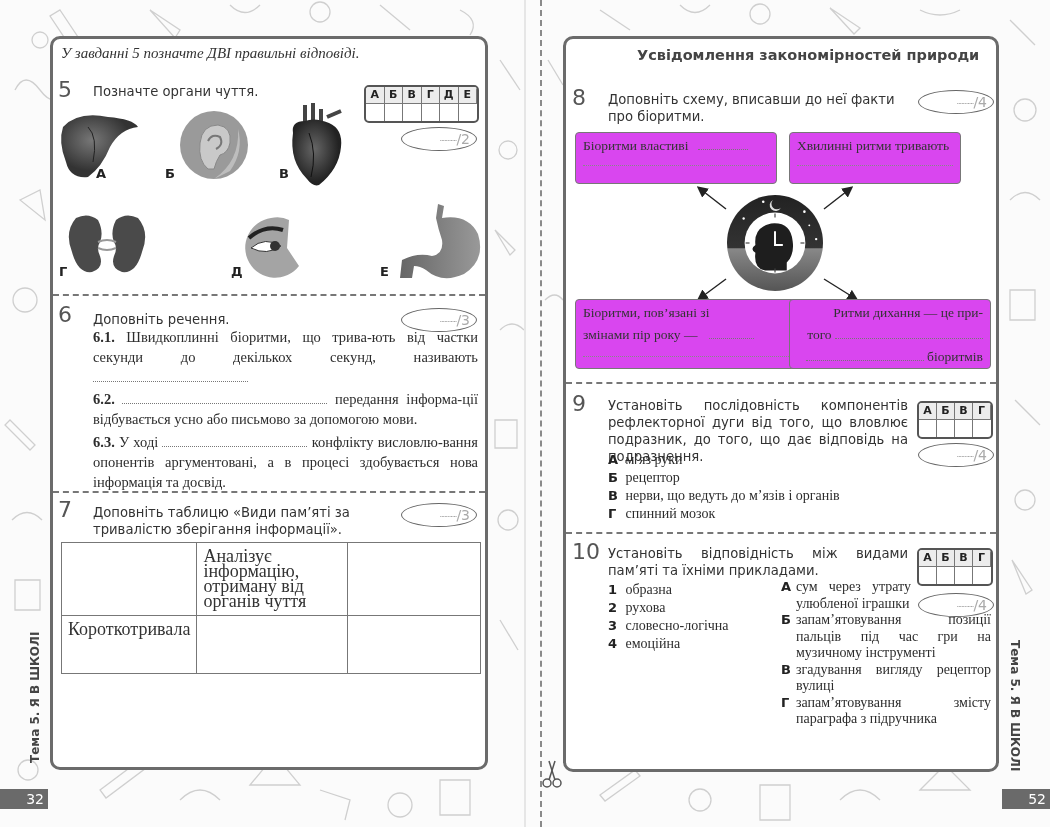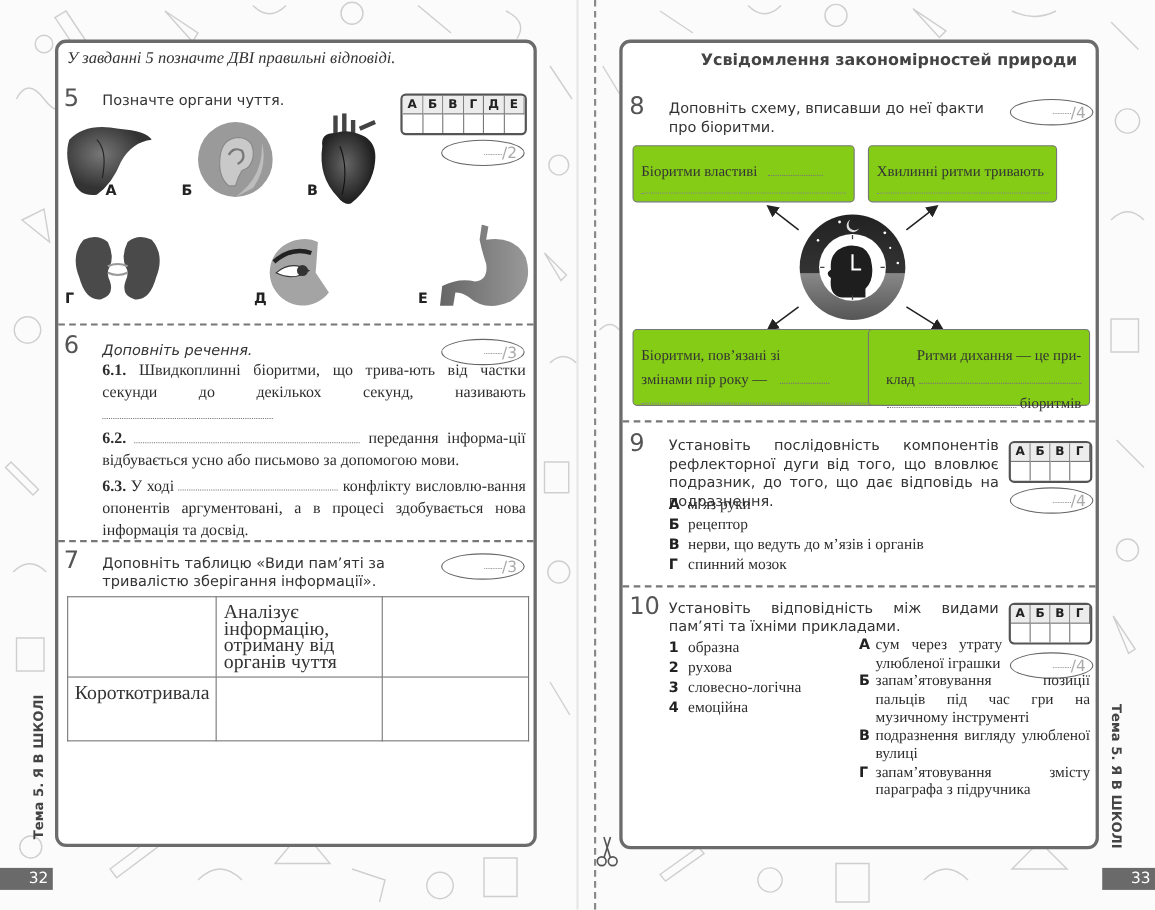--- a/index.html
+++ b/index.html
@@ -39,21 +39,21 @@
 
   table.mem { position: absolute; left: 8px; top: 503px; width: 420px; border-collapse: collapse; }
   table.mem th, table.mem td { border: 1.5px solid #777; vertical-align: top; }
   table.mem th { font-family: "DejaVu Sans", sans-serif; font-weight: bold; font-size: 12.5px; height: 43px; padding-top: 6px; line-height: 16px; color: #2a2a2a; }
   table.mem td { height: 58px; font-size: 18px; line-height: 15px; padding: 6px 6px; color: #333; }
 
   .side-label { position: absolute; font-family: "DejaVu Sans", sans-serif; font-weight: bold; font-size: 12px; color: #444; white-space: nowrap; }
   .page-num { position: absolute; width: 48px; height: 20px; background: #6a6a6a; color: #fff; font-family: "DejaVu Sans", sans-serif; font-size: 14px; text-align: right; padding-right: 4px; line-height: 20px; }
 
   .section-title { left: 32px; top: 8px; font-family: "DejaVu Sans", sans-serif; font-weight: bold; font-size: 14.5px; color: #444; margin-left: 39px; }
-  .schema-box { position: absolute; border: 1.5px solid #777; border-radius: 4px; background: #84cc16; font-size: 13.5px; line-height: 22px; padding: 12px 7px; color: #333; }
+  .schema-box { position: absolute; border: 1.5px solid #777; border-radius: 4px; background: #d946ef; font-size: 13.5px; line-height: 22px; padding: 2px 7px; color: #333; }
   .line-dots { display: block; border-bottom: 1px dotted #888; height: 1px; }
 
   .opt { position: absolute; font-size: 14px; line-height: 18px; color: #2d2d2d; }
   .opt .k { font-family: "DejaVu Sans", sans-serif; font-weight: bold; font-size: 13px; display: inline-block; width: 14px; color: #222; }
   .match-right { position: absolute; left: 215px; top: 540px; width: 210px; font-size: 14px; line-height: 16.5px; color: #2d2d2d; }
   .match-right .row { display: flex; margin-bottom: 0; }
   .match-right .k { font-family: "DejaVu Sans", sans-serif; font-weight: bold; font-size: 13px; width: 15px; flex: none; color: #222; }
   .match-right .t { text-align: justify; }
 </style>
 </head>
@@ -198,21 +198,21 @@
           <stop offset="1" stop-color="#999"></stop>
         </linearGradient>
       </defs>
     <path d="M40 0 L46 2 L44 14 Q70 10 80 30 Q88 56 66 70 Q44 80 28 66 Q22 62 16 62 L14 74 L2 74 L4 56 Q20 48 34 52 Q46 50 44 36 Q40 24 38 14z" fill="url(#st)"></path>
   </svg>
   <span class="organ-letter" style="left:327px;top:225px;">Е</span>
 
   <div class="dash-sep" style="top:255px;"></div>
 
   <div class="abs task-num" style="left:5px;top:263px;">6</div>
-  <div class="abs task-title" style="left:40px;top:272px;font-style:italic;">Доповніть речення.</div>
+  <div class="abs task-title" style="left:40px;top:272px;">Доповніть речення.</div>
   <div class="score" style="left:348px;top:269px;"><span class="dots">...........</span><span>/3</span></div>
 
   <div class="sent" style="left:40px;top:288px;width:385px;">
     <b>6.1.</b>
     <span>Швидкоплинні біоритми, що трива-ють від частки секунди до декількох секунд, називають</span>
     <span class="fill" style="width:155px;"></span>
   </div>
 
   <div class="sent" style="left:40px;top:350px;width:385px;">
     <b>6.2.</b>
@@ -318,21 +318,21 @@
   </svg>
 
   <div class="schema-box" style="left:9px;top:260px;width:240px;height:70px;">
     <span>Біоритми, пов’язані зі</span><br>
     <span>змінами пір року —</span>
     <span class="fill" style="width:45px;margin-left:8px;"></span>
     <span class="line-dots" style="margin-top:10px;"></span>
   </div>
   <div class="schema-box" style="left:223px;top:260px;width:202px;height:70px;text-align:right;">
     <span>Ритми дихання — це при-</span><br>
-    <span>клад</span>
+    <span>того</span>
     <span class="fill" style="width:148px;"></span><br>
     <span class="fill" style="width:118px;"></span>
     <span>біоритмів</span>
   </div>
 
   <div class="dash-sep" style="top:343px;"></div>
 
   <div class="abs task-num" style="left:6px;top:352px;">9</div>
   <div class="abs task-title" style="left:42px;top:358px;width:300px;text-align:justify;">Установіть послідовність компонентів рефлекторної дуги від того, що вловлює подразник, до того, що дає відповідь на подразнення.</div>
   <div class="grid" style="left:351px;top:362px;width:76px;grid-template-columns:repeat(4,1fr);">
@@ -377,23 +377,23 @@
     <div class="row" style="width:130px;">
         <span class="k">А</span>
         <span class="t">сум через утрату улюбленої іграшки</span>
       </div>
     <div class="row">
         <span class="k">Б</span>
         <span class="t">запам’ятовування позиції пальців під час гри на музичному інструменті</span>
       </div>
     <div class="row">
         <span class="k">В</span>
-        <span class="t">подразнення вигляду улюбленої вулиці</span>
+        <span class="t">згадування вигляду рецептор вулиці</span>
       </div>
     <div class="row">
         <span class="k">Г</span>
         <span class="t">запам’ятовування змісту параграфа з підручника</span>
       </div>
   </div>
 </div>
 
 <div class="side-label" style="left:1022px;top:640px;transform:rotate(90deg);transform-origin:0 0;">Тема 5. Я В ШКОЛІ</div>
-<div class="page-num" style="left:1002px;top:789px;">33</div>
+<div class="page-num" style="left:1002px;top:789px;">52</div>
 
 </body></html>

